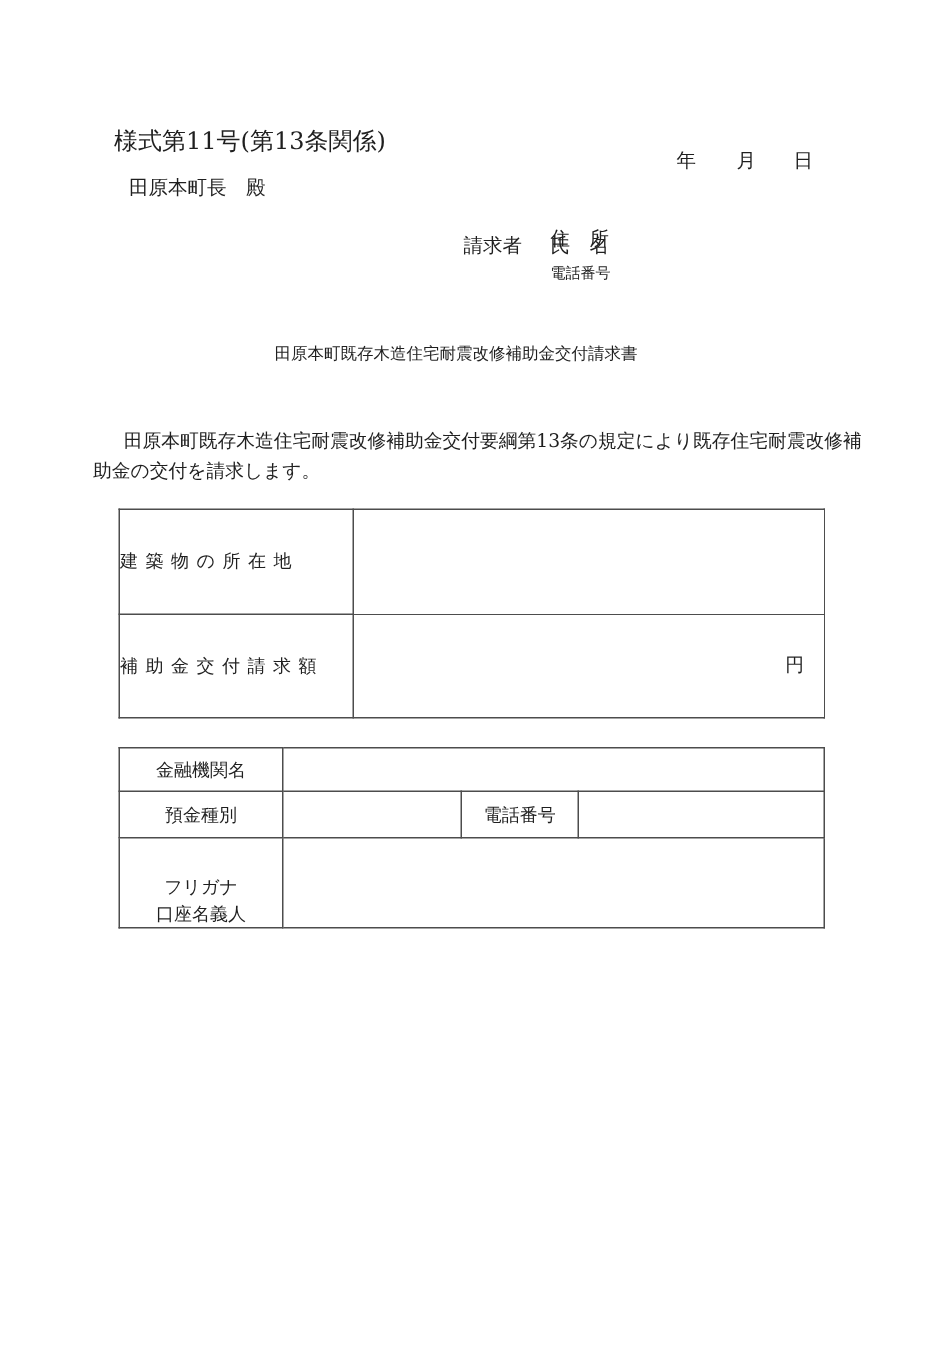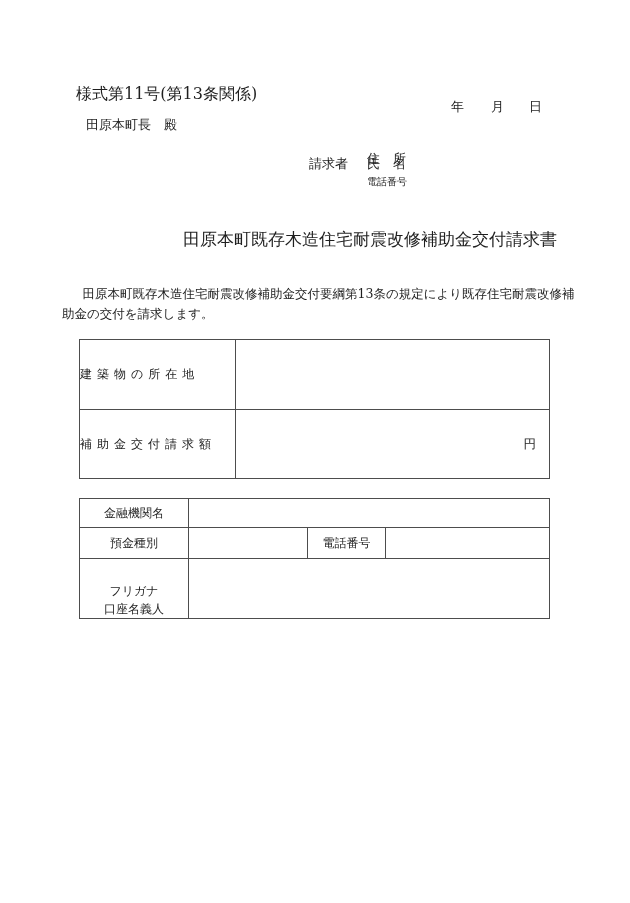--- a/index.html
+++ b/index.html
@@ -21,21 +21,21 @@
   .date-line .dsep-a { display: inline-block; width: 27px; }
   .date-line .dsep-b { display: inline-block; width: 25px; }
 
   .addressee { left: 86px; top: 116px; font-size: 13px; }
 
   .req-label  { left: 309px; top: 155px; font-size: 13px; }
   .req-addr   { left: 367px; top: 135px; font-size: 13px; margin-top: 15px; }
   .req-name   { left: 367px; top: 155px; font-size: 13px; }
   .req-phone  { left: 367px; top: 175px; font-size: 10px; }
 
-  .doc-title { left: 183px; top: 228px; font-size: 17px; }
+  .doc-title { left: 183px; top: 228px; font-size: 11px; }
 
   .body-par { position: absolute; left: 62px; top: 284px; width: 520px; font-size: 12.5px; }
   .body-line { line-height: 20px; white-space: nowrap; }
   .body-line.first { text-indent: 8px; }
 
   table.doc-table {
     position: absolute;
     border-collapse: collapse;
     table-layout: fixed;
     font-size: 12px;

